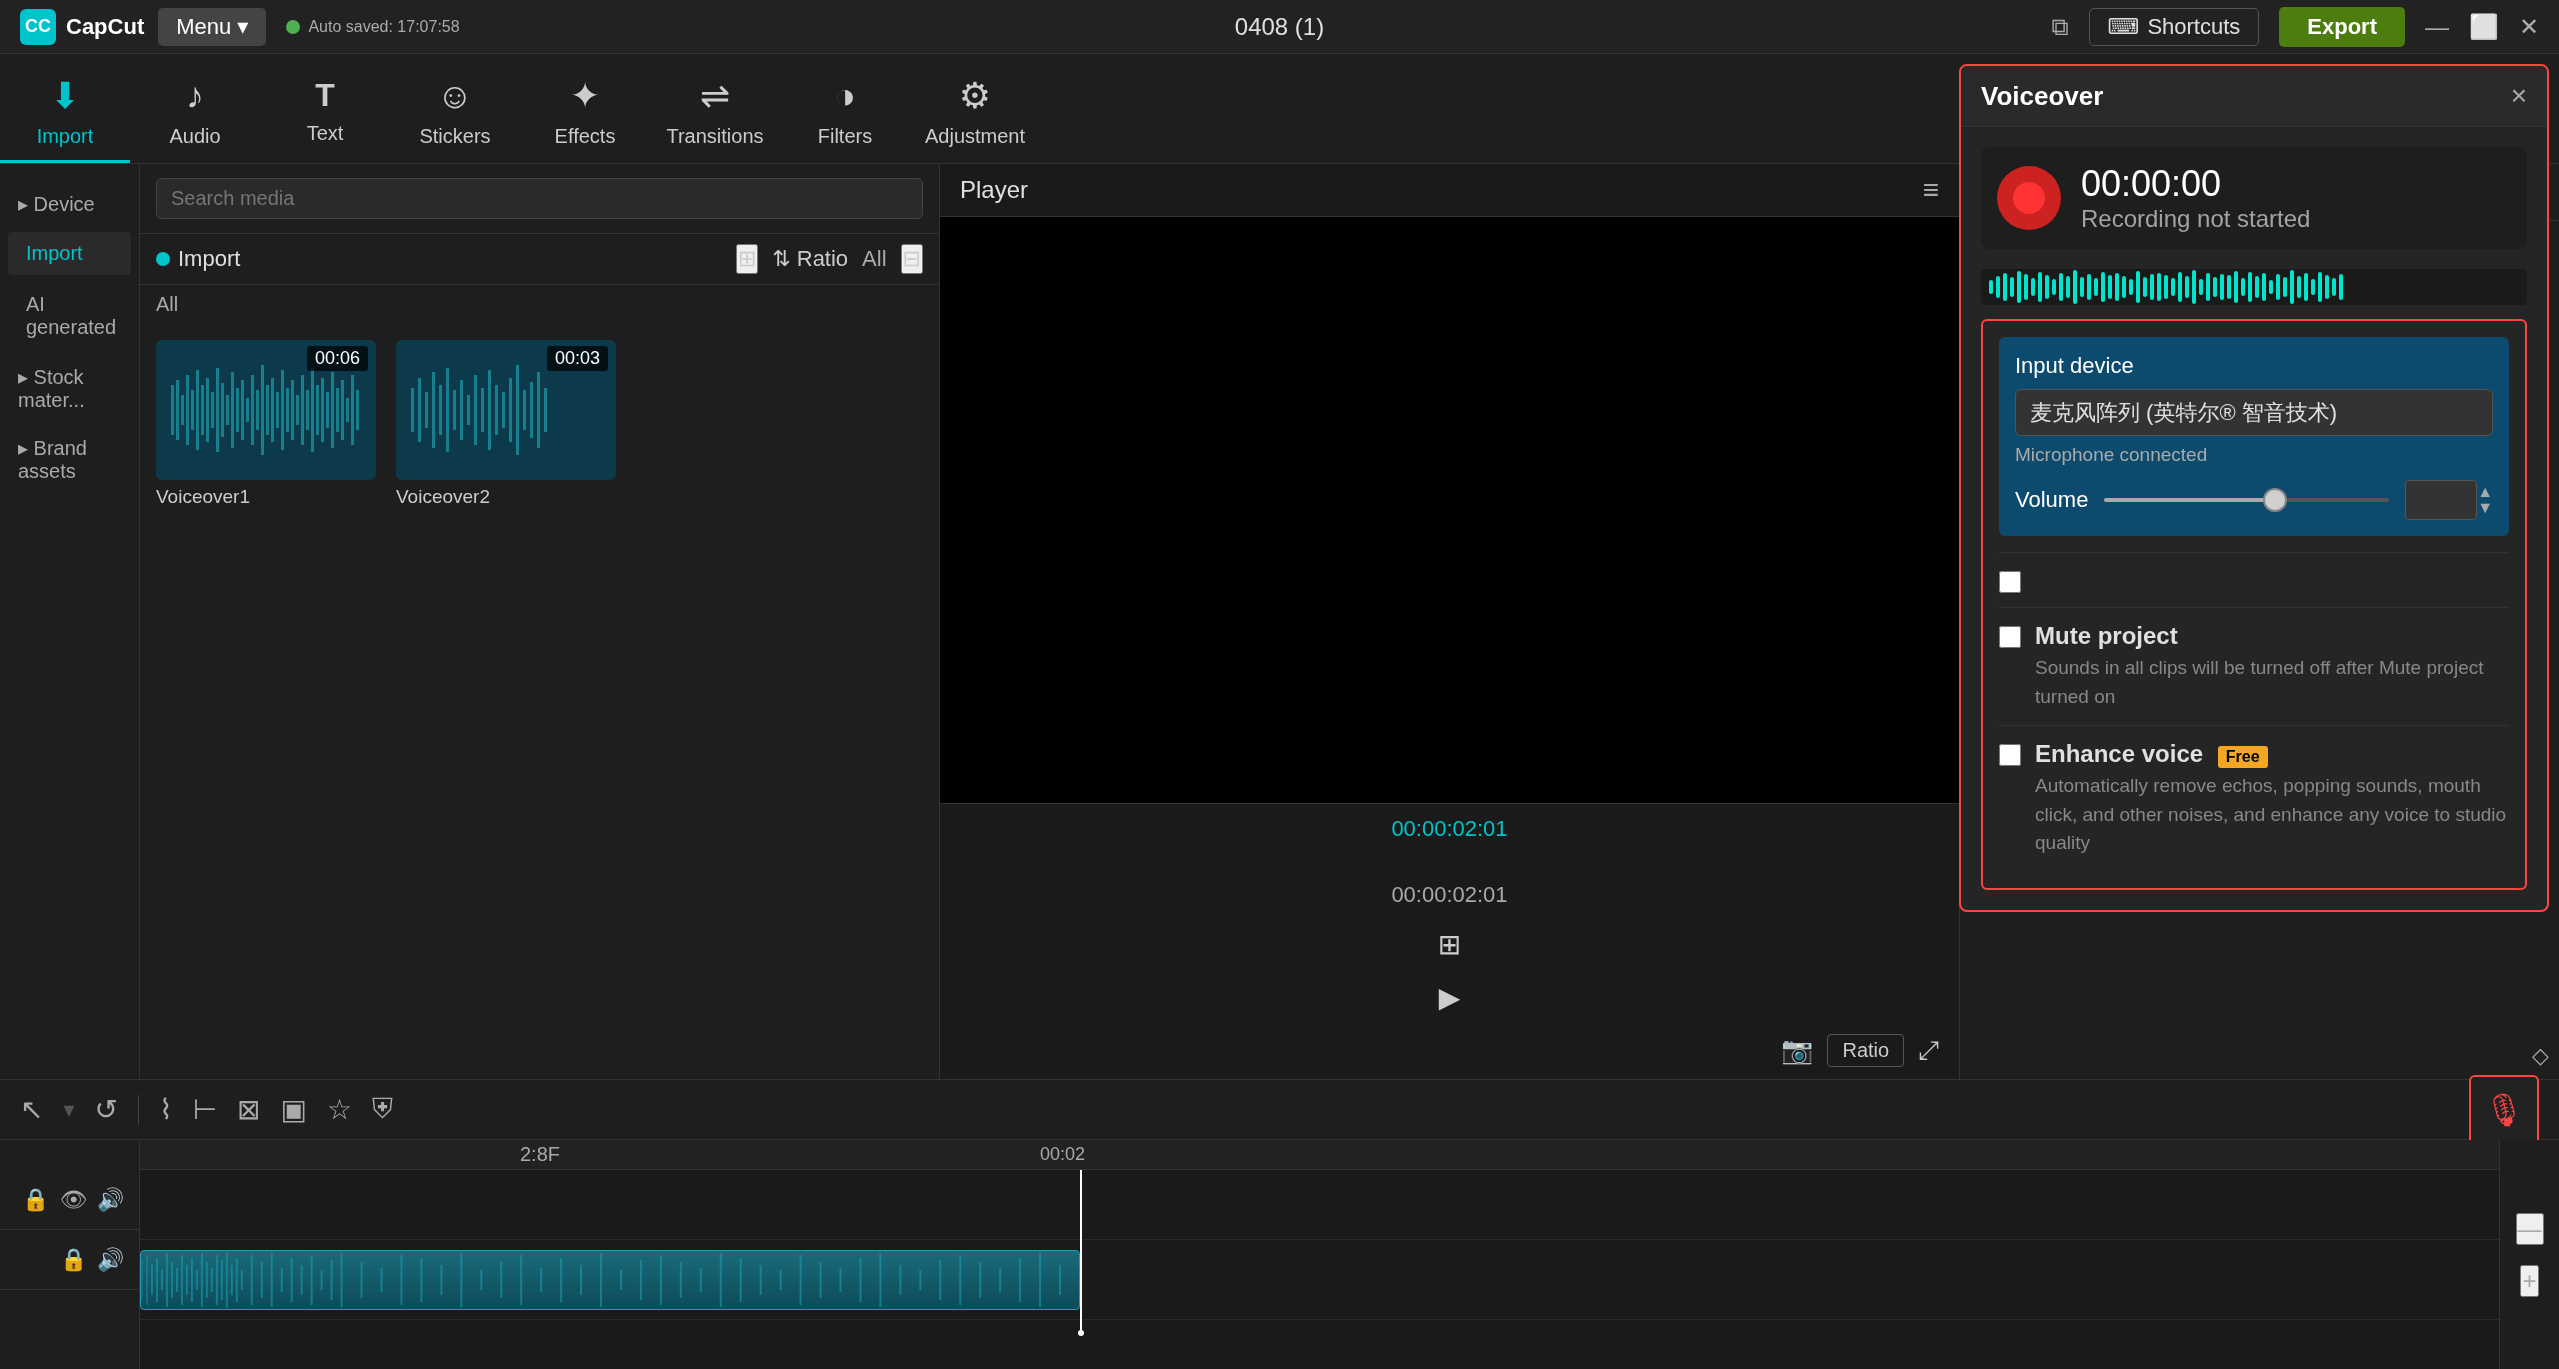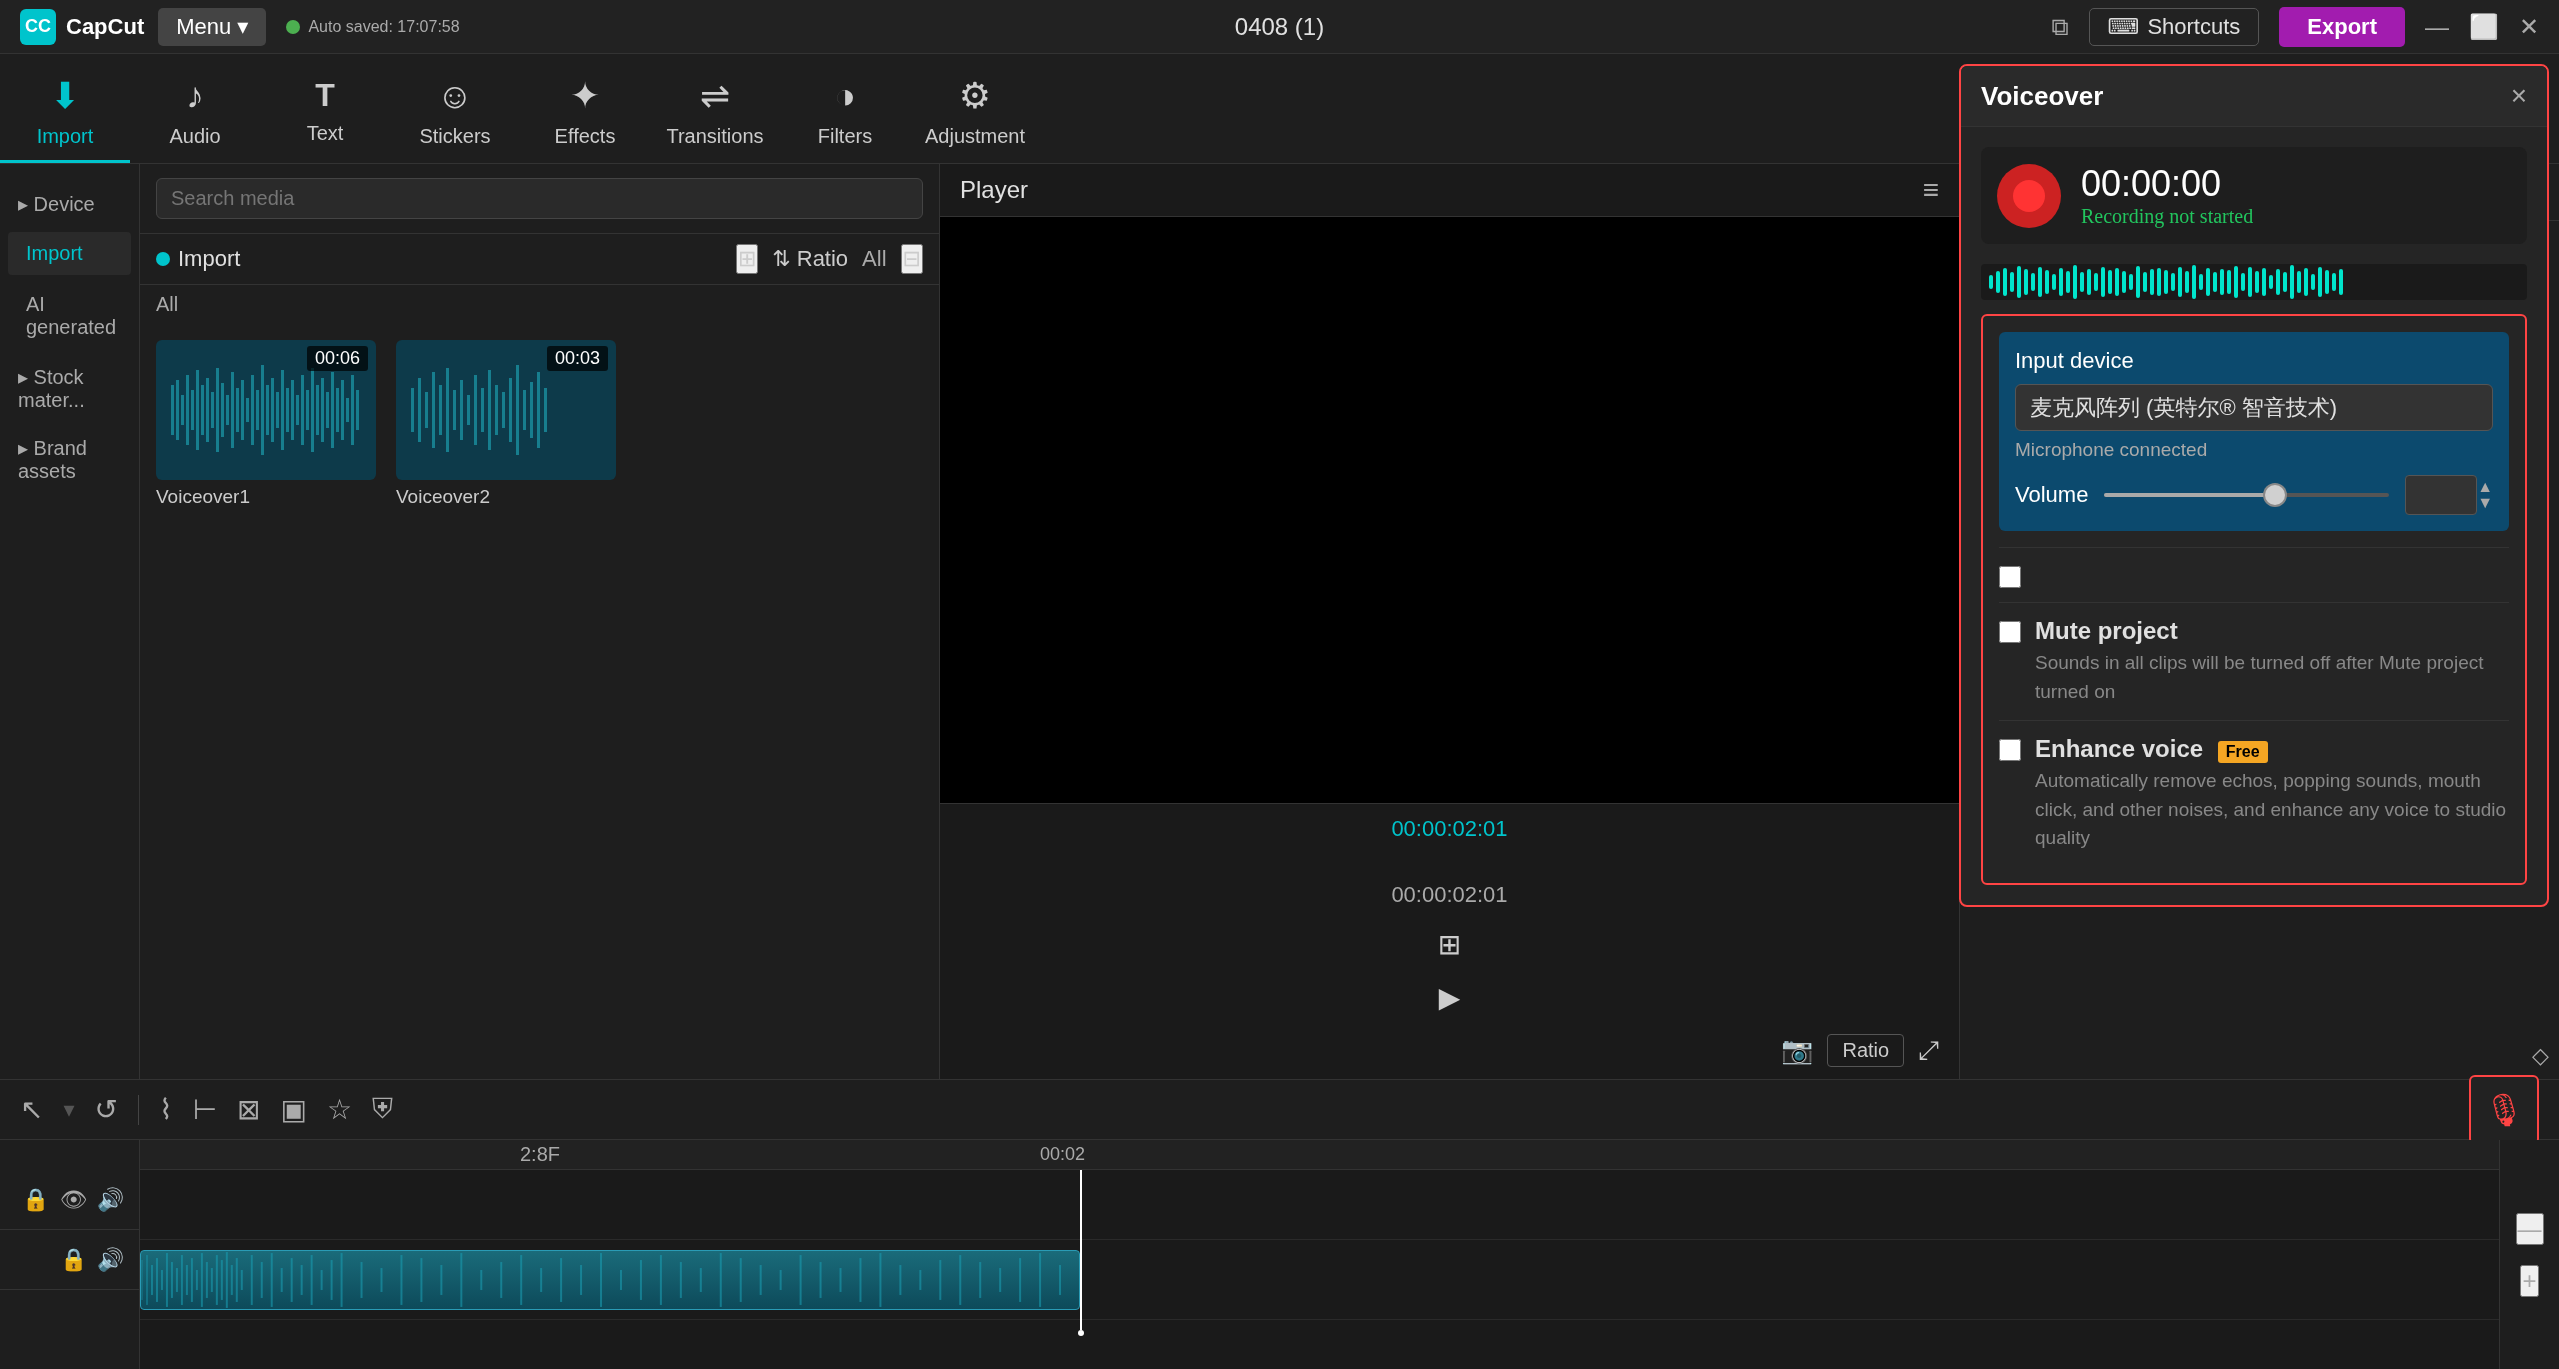--- a/index.html
+++ b/index.html
@@ -62,21 +62,21 @@
     .topbar-right {
       margin-left: auto;
       display: flex; align-items: center; gap: 20px;
     }
     .shortcuts-btn {
       display: flex; align-items: center; gap: 8px;
       background: none; border: 1px solid #555; color: #e0e0e0;
       padding: 5px 18px; border-radius: 5px; font-size: 22px; cursor: pointer;
     }
     .export-btn {
-      background: #a21caf; border: none; color: #fff;
+      background: #4d7c0f; border: none; color: #fff;
       padding: 7px 28px; border-radius: 5px; font-size: 22px; cursor: pointer; font-weight: bold;
     }
     .topbar-icons { display: flex; gap: 16px; align-items: center; }
     .topbar-icon { color: #aaa; font-size: 24px; cursor: pointer; }
 
     
     .toolbar {
       height: 110px;
       background: #1e1e1e;
       display: flex;
@@ -263,21 +263,21 @@
       display: flex; align-items: center; gap: 20px; margin-bottom: 20px;
       background: #1e1e1e; padding: 16px; border-radius: 8px;
     }
     .vo-record-btn {
       width: 64px; height: 64px; background: #cc2222; border-radius: 50%;
       border: none; cursor: pointer;
       display: flex; align-items: center; justify-content: center;
     }
     .vo-record-inner { width: 32px; height: 32px; background: #ff3333; border-radius: 50%; }
     .vo-timer { font-size: 36px; color: #fff; font-weight: 300; }
-    .vo-status { color: #22c55e; font-size: 20px; font-family: Liberation Serif, serif; }
+    .vo-status { color: #a3a3a3; font-size: 24px; }
     .vo-waveform {
       height: 36px; background: #1a1a1a; border-radius: 4px; margin-top: 10px;
       display: flex; align-items: center; overflow: hidden;
     }
     .vo-waveform-bars {
       display: flex; gap: 3px; align-items: center; padding: 0 8px;
     }
     .vo-bar { width: 4px; border-radius: 2px; background: #00e5cc; }
 
     

